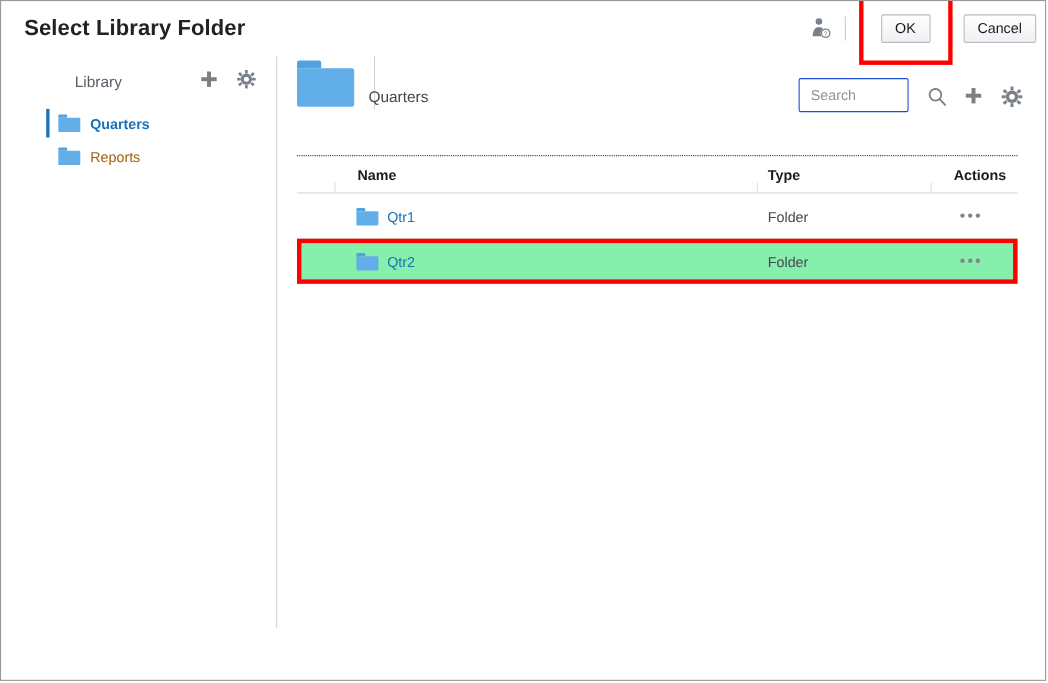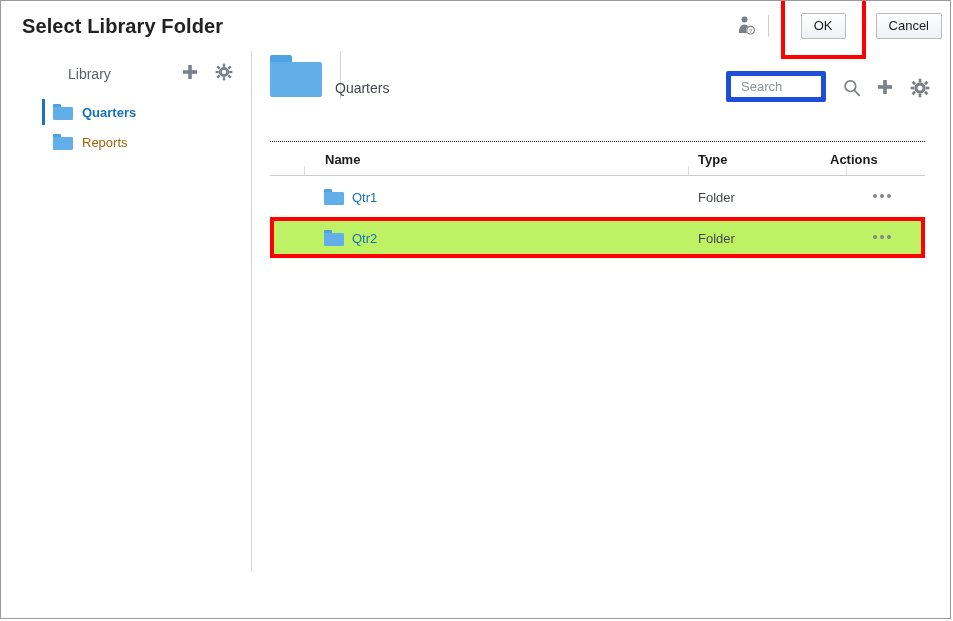--- a/index.html
+++ b/index.html
@@ -221,21 +221,21 @@
   .content-tools {
     position: absolute;
     right: 22px;
     top: 22px;
     display: flex;
     align-items: center;
   }
   .search-input {
     width: 100px;
     height: 31px;
-    border: 5px solid #1d4ed8;
+    border: 1px solid #1d4ed8;
     border-radius: 2px;
     font-family: "Liberation Sans", sans-serif;
     font-size: 13px;
     color: #3b3f44;
     padding: 0 10px;
     background: #ffffff;
     box-sizing: border-box;
     outline: none;
   }
   .search-input::placeholder { color: #8f949a; }
@@ -259,37 +259,37 @@
   }
   .thead .th {
     position: absolute;
     top: 10px;
     font-size: 13px;
     font-weight: bold;
     color: #1b1b1b;
   }
   .th-name { left: 44px; padding-left: 11px; }
   .th-type { left: 428px; }
-  .th-actions { left: 560px; }
+  .th-actions { left: 597px; }
   .col-sep {
     position: absolute;
     top: 24px;
     width: 1px;
     height: 9px;
     background: #dcdfe2;
   }
 
   .row {
     position: relative;
     height: 41px;
     background: #ffffff;
     box-sizing: border-box;
   }
   .row.selected {
-    background: #bef264;
+    background: #86efac;
     border: 4px solid #ff0000;
   }
   .row-name {
     position: absolute;
     left: 54px;
     top: 13px;
     display: flex;
     align-items: center;
     cursor: pointer;
     justify-content: space-between;

